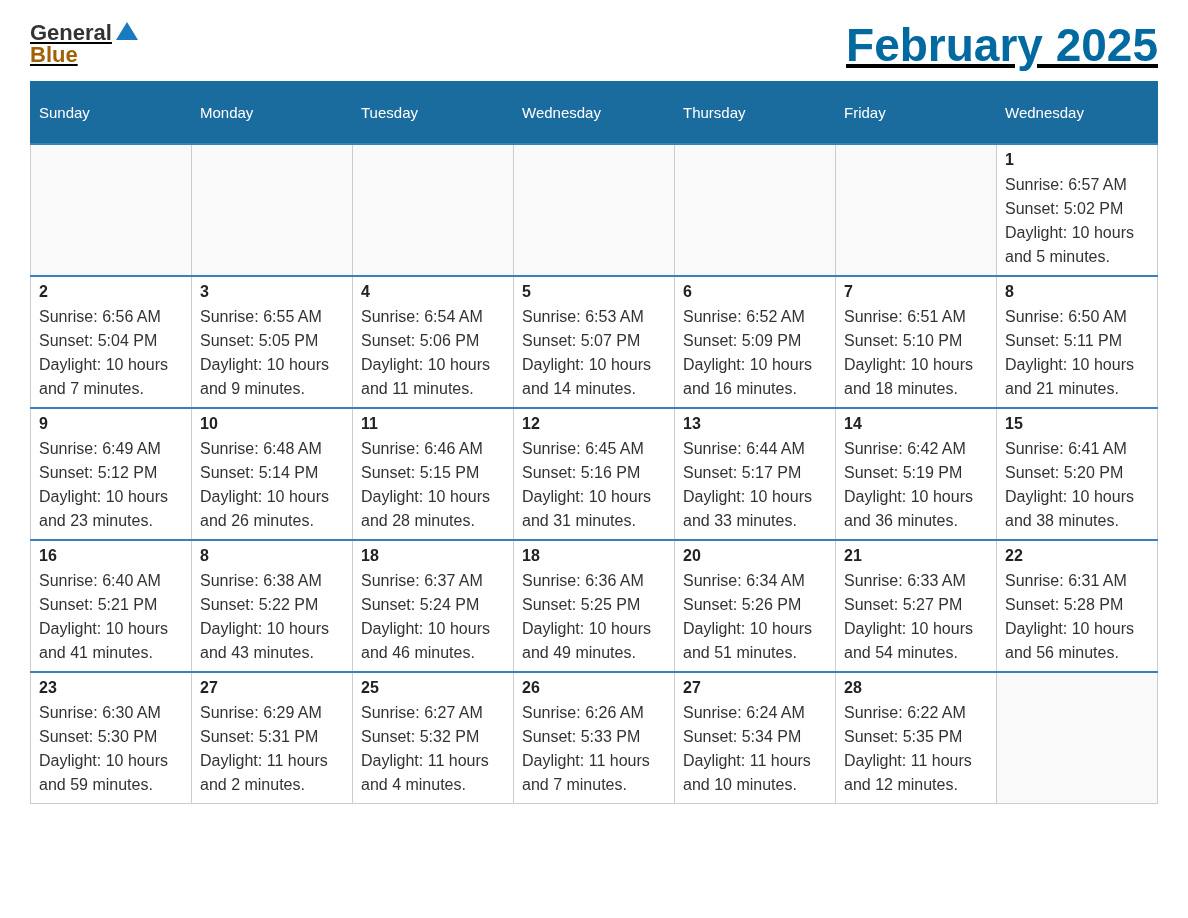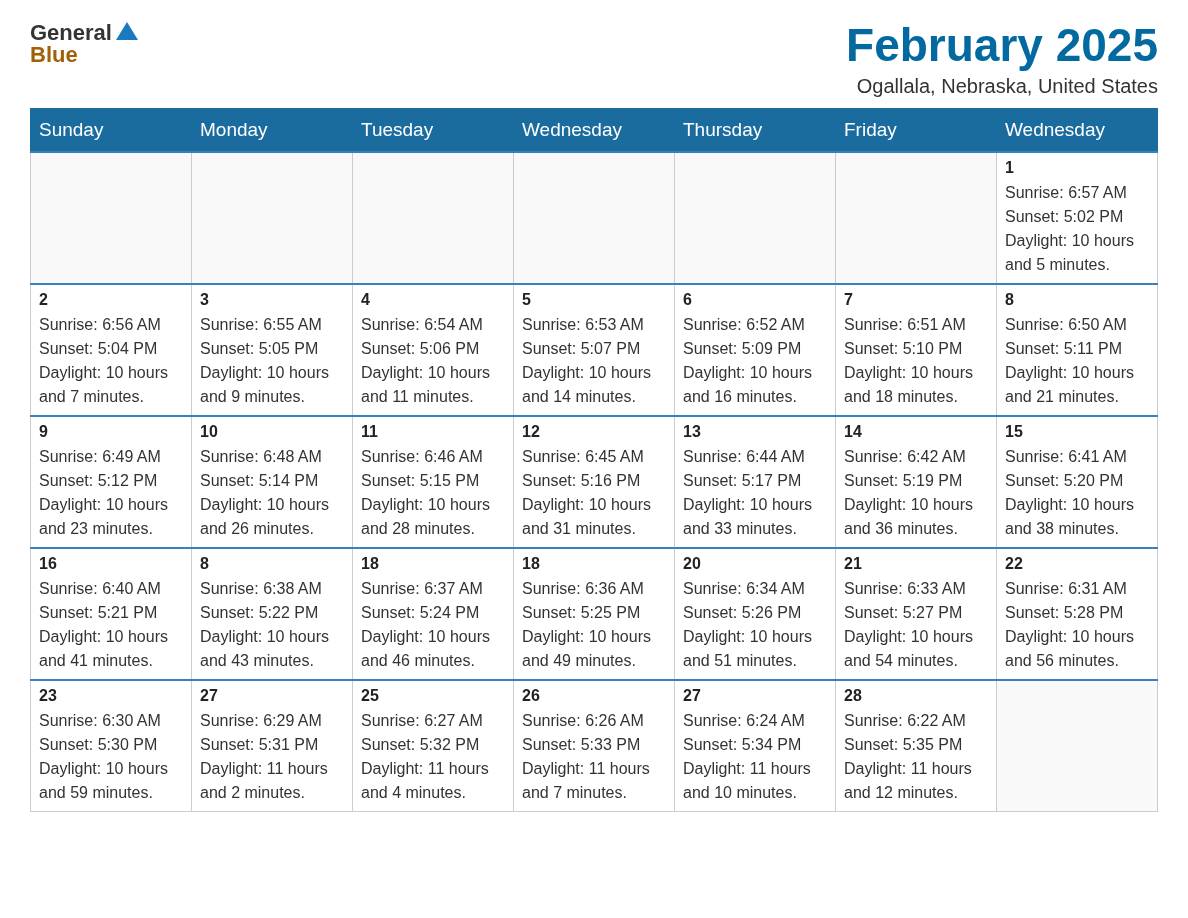--- a/index.html
+++ b/index.html
@@ -8,20 +8,21 @@
       background: #fff;
       padding: 20px 30px;
       width: 1188px;
       min-height: 918px;
     }
     .header {
       display: flex;
       justify-content: space-between;
       align-items: flex-start;
       margin-bottom: 10px;
+      text-decoration: underline;
     }
     .logo {
       display: flex;
       align-items: center;
       gap: 4px;
     }
     .logo-text-general {
       font-size: 22px;
       font-weight: bold;
       color: #333;
@@ -46,22 +47,22 @@
       margin-top: 4px;
     }
     .calendar {
       width: 100%;
       border-collapse: collapse;
       margin-top: 10px;
     }
     .calendar th {
       background-color: #1a6b9e;
       color: #fff;
-      padding: 10px 8px;
-      font-size: 19px;
+      padding: 22px 8px;
+      font-size: 15px;
       font-weight: normal;
       text-align: left;
       border: 1px solid #1a6b9e;
     }
     .calendar td {
       border: 1px solid #ccc;
       vertical-align: top;
       padding: 6px 8px;
       width: 14.28%;
       min-height: 110px;
@@ -97,21 +98,20 @@
           <svg width="22" height="22" viewBox="0 0 22 22">
             <polygon points="11,2 22,20 0,20" fill="#1a7abf"></polygon>
           </svg>
         </div>
       </div>
       <span class="logo-text-blue" style="margin-top:-4px;">Blue</span>
     </div>
   </div>
   <div class="title-section">
     <div class="month-title">February 2025</div>
-    <div class="location">Ogallala, Nebraska, United States</div>
   </div>
 </div>
 
 <table class="calendar">
   <thead>
     <tr>
 
     <th>Sunday</th>
         <th>Monday</th>
         <th>Tuesday</th>

